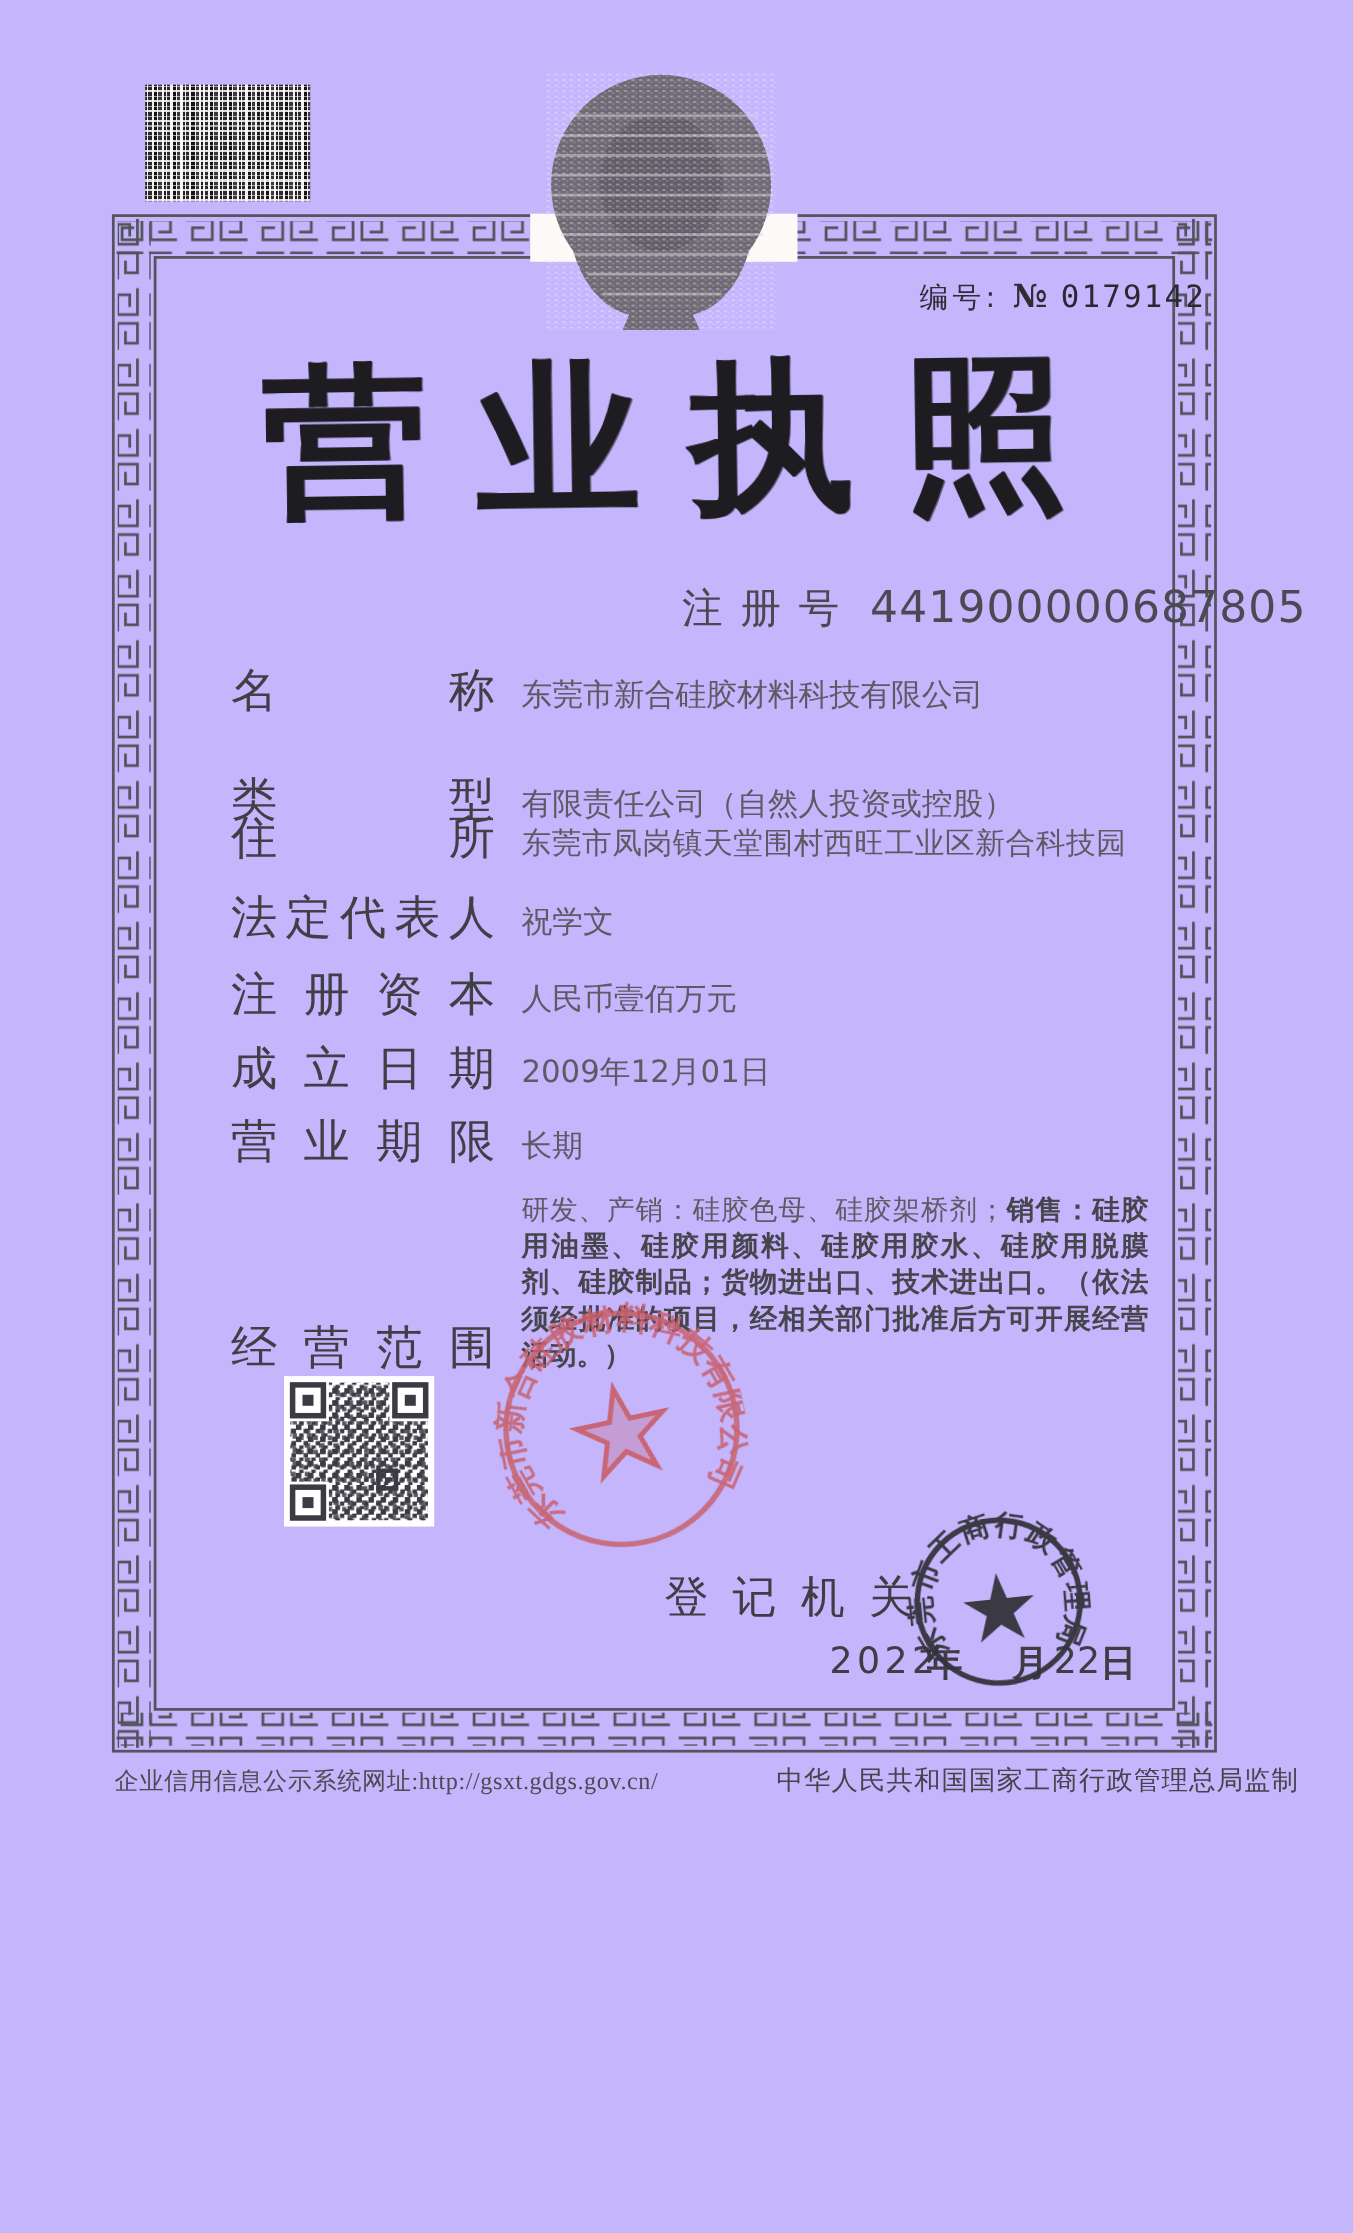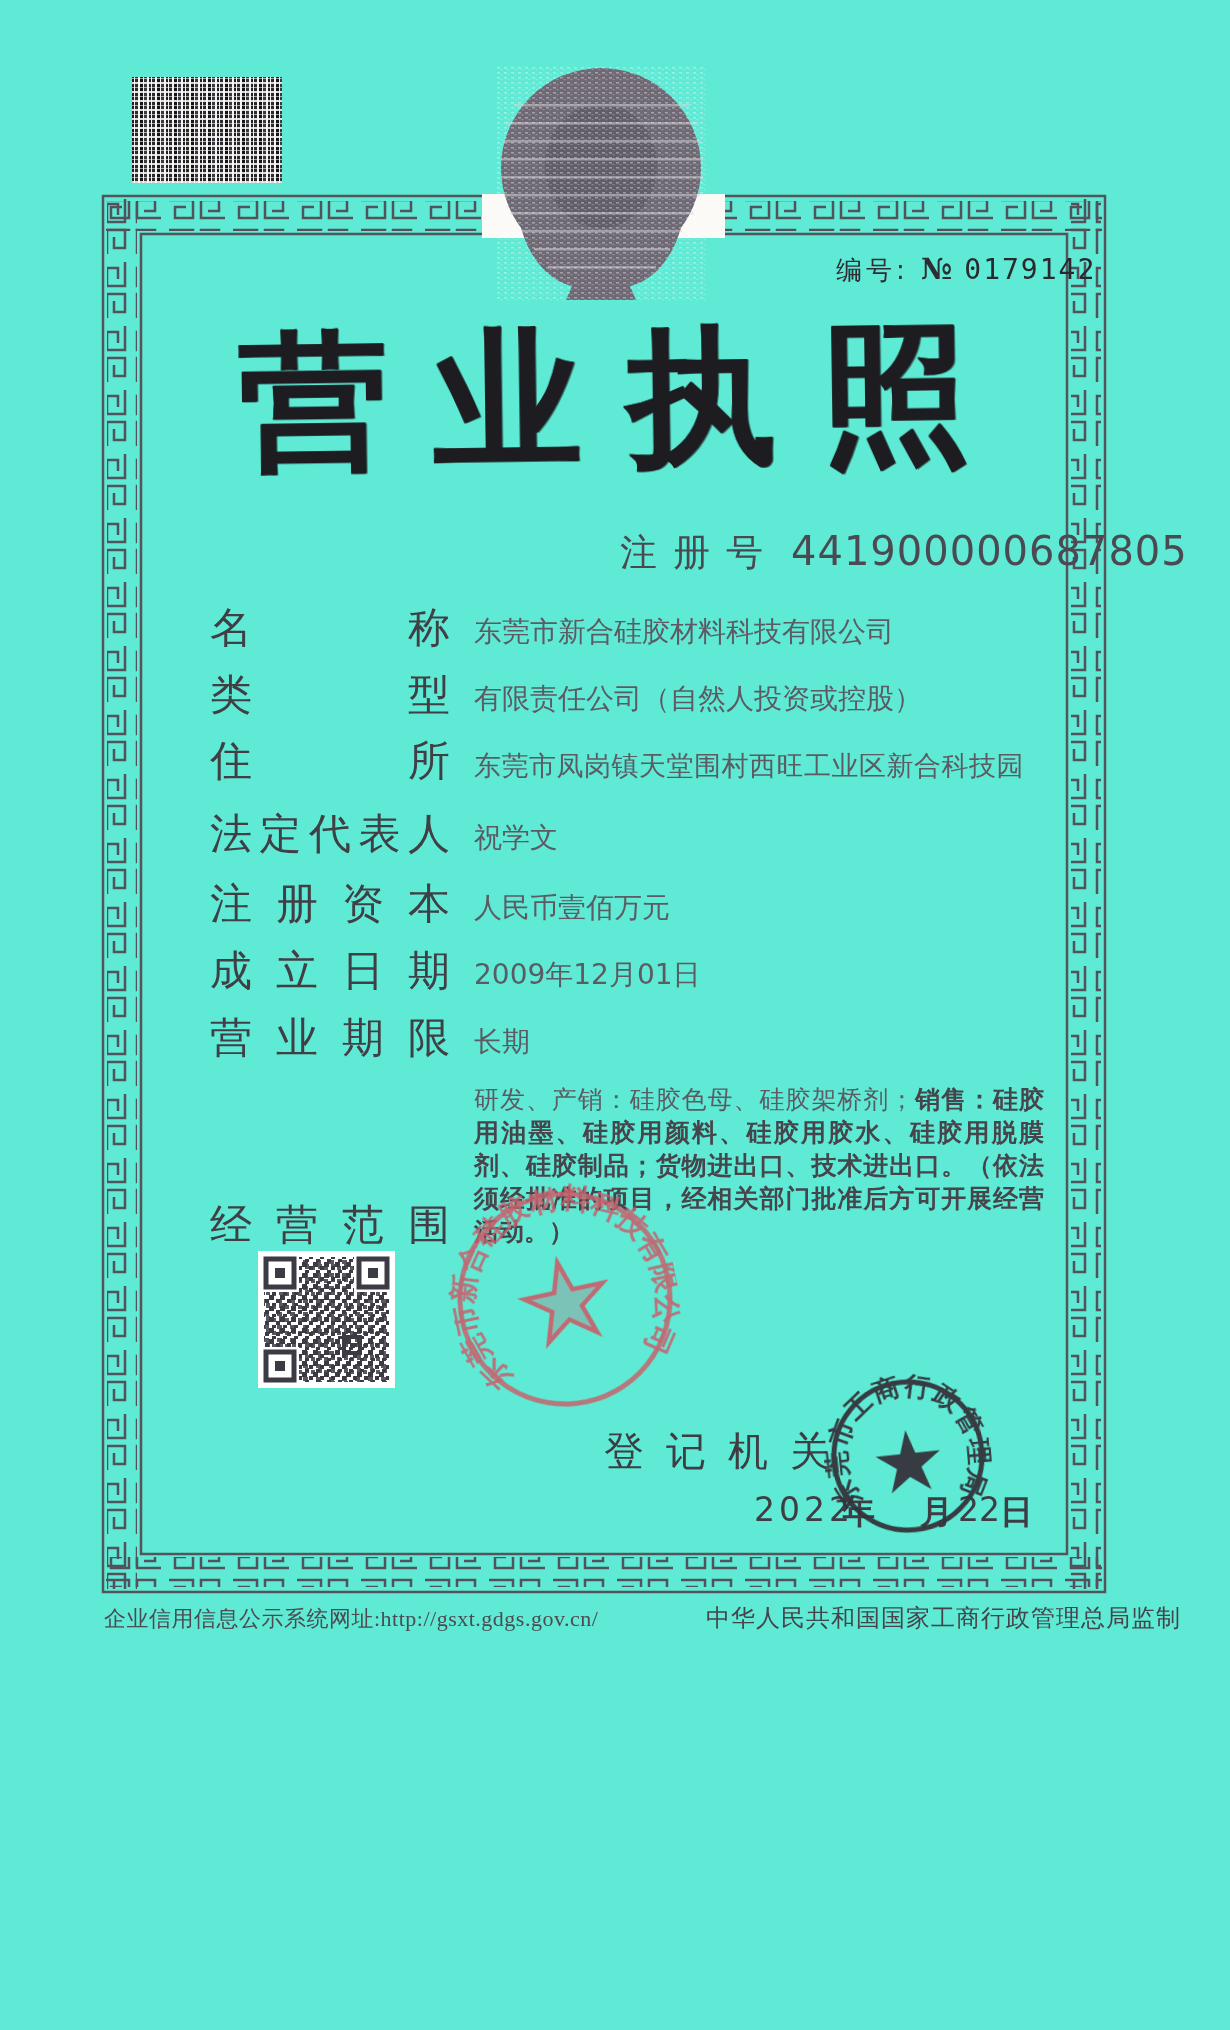--- a/index.html
+++ b/index.html
@@ -1,18 +1,18 @@
 <!DOCTYPE html>
 <html><head>
 <meta charset="utf-8">
 <style>
   html,body{margin:0;padding:0;background:#e8e8e6;}
   .page{
     position:relative;width:1230px;height:2030px;margin:0 auto;
-    background:#5eead4;overflow:hidden;
+    background:#c4b5fd;overflow:hidden;
     font-family:"DejaVu Sans",sans-serif;color:#3c3b42;
   }
   
   .barcode{
     position:absolute;left:132px;top:77px;width:150px;height:106px;
     background:
       repeating-linear-gradient(0deg, rgba(251,250,247,.85) 0 2px, rgba(251,250,247,0) 2px 5px, rgba(251,250,247,.6) 5px 6px, rgba(251,250,247,0) 6px 9px),
       repeating-linear-gradient(90deg, #1f1e22 0 2px, #f4f3ef 2px 3px, #2b2a2f 3px 6px, #f4f3ef 6px 8px, #141317 8px 11px, #f4f3ef 11px 12px, #3a3940 12px 15px, #f4f3ef 15px 17px);
     filter:blur(.4px);
   }
@@ -129,21 +129,21 @@
 
   <div class="regline">
     <span class="r-label">注册号</span>
     <span class="r-value">441900000687805</span>
   </div>
 
   <div class="row" style="top:605px">
     <div class="row-label">名称</div>
     <div class="row-value">东莞市新合硅胶材料科技有限公司</div>
   </div>
-  <div class="row" style="top:672px">
+  <div class="row" style="top:704px">
     <div class="row-label">类型</div>
     <div class="row-value">有限责任公司（自然人投资或控股）</div>
   </div>
   <div class="row" style="top:811px">
     <div class="row-label">法定代表人</div>
     <div class="row-value">祝学文</div>
   </div>
   <div class="row" style="top:738px">
     <div class="row-label">住所</div>
     <div class="row-value tight">东莞市凤岗镇天堂围村西旺工业区新合科技园</div>

